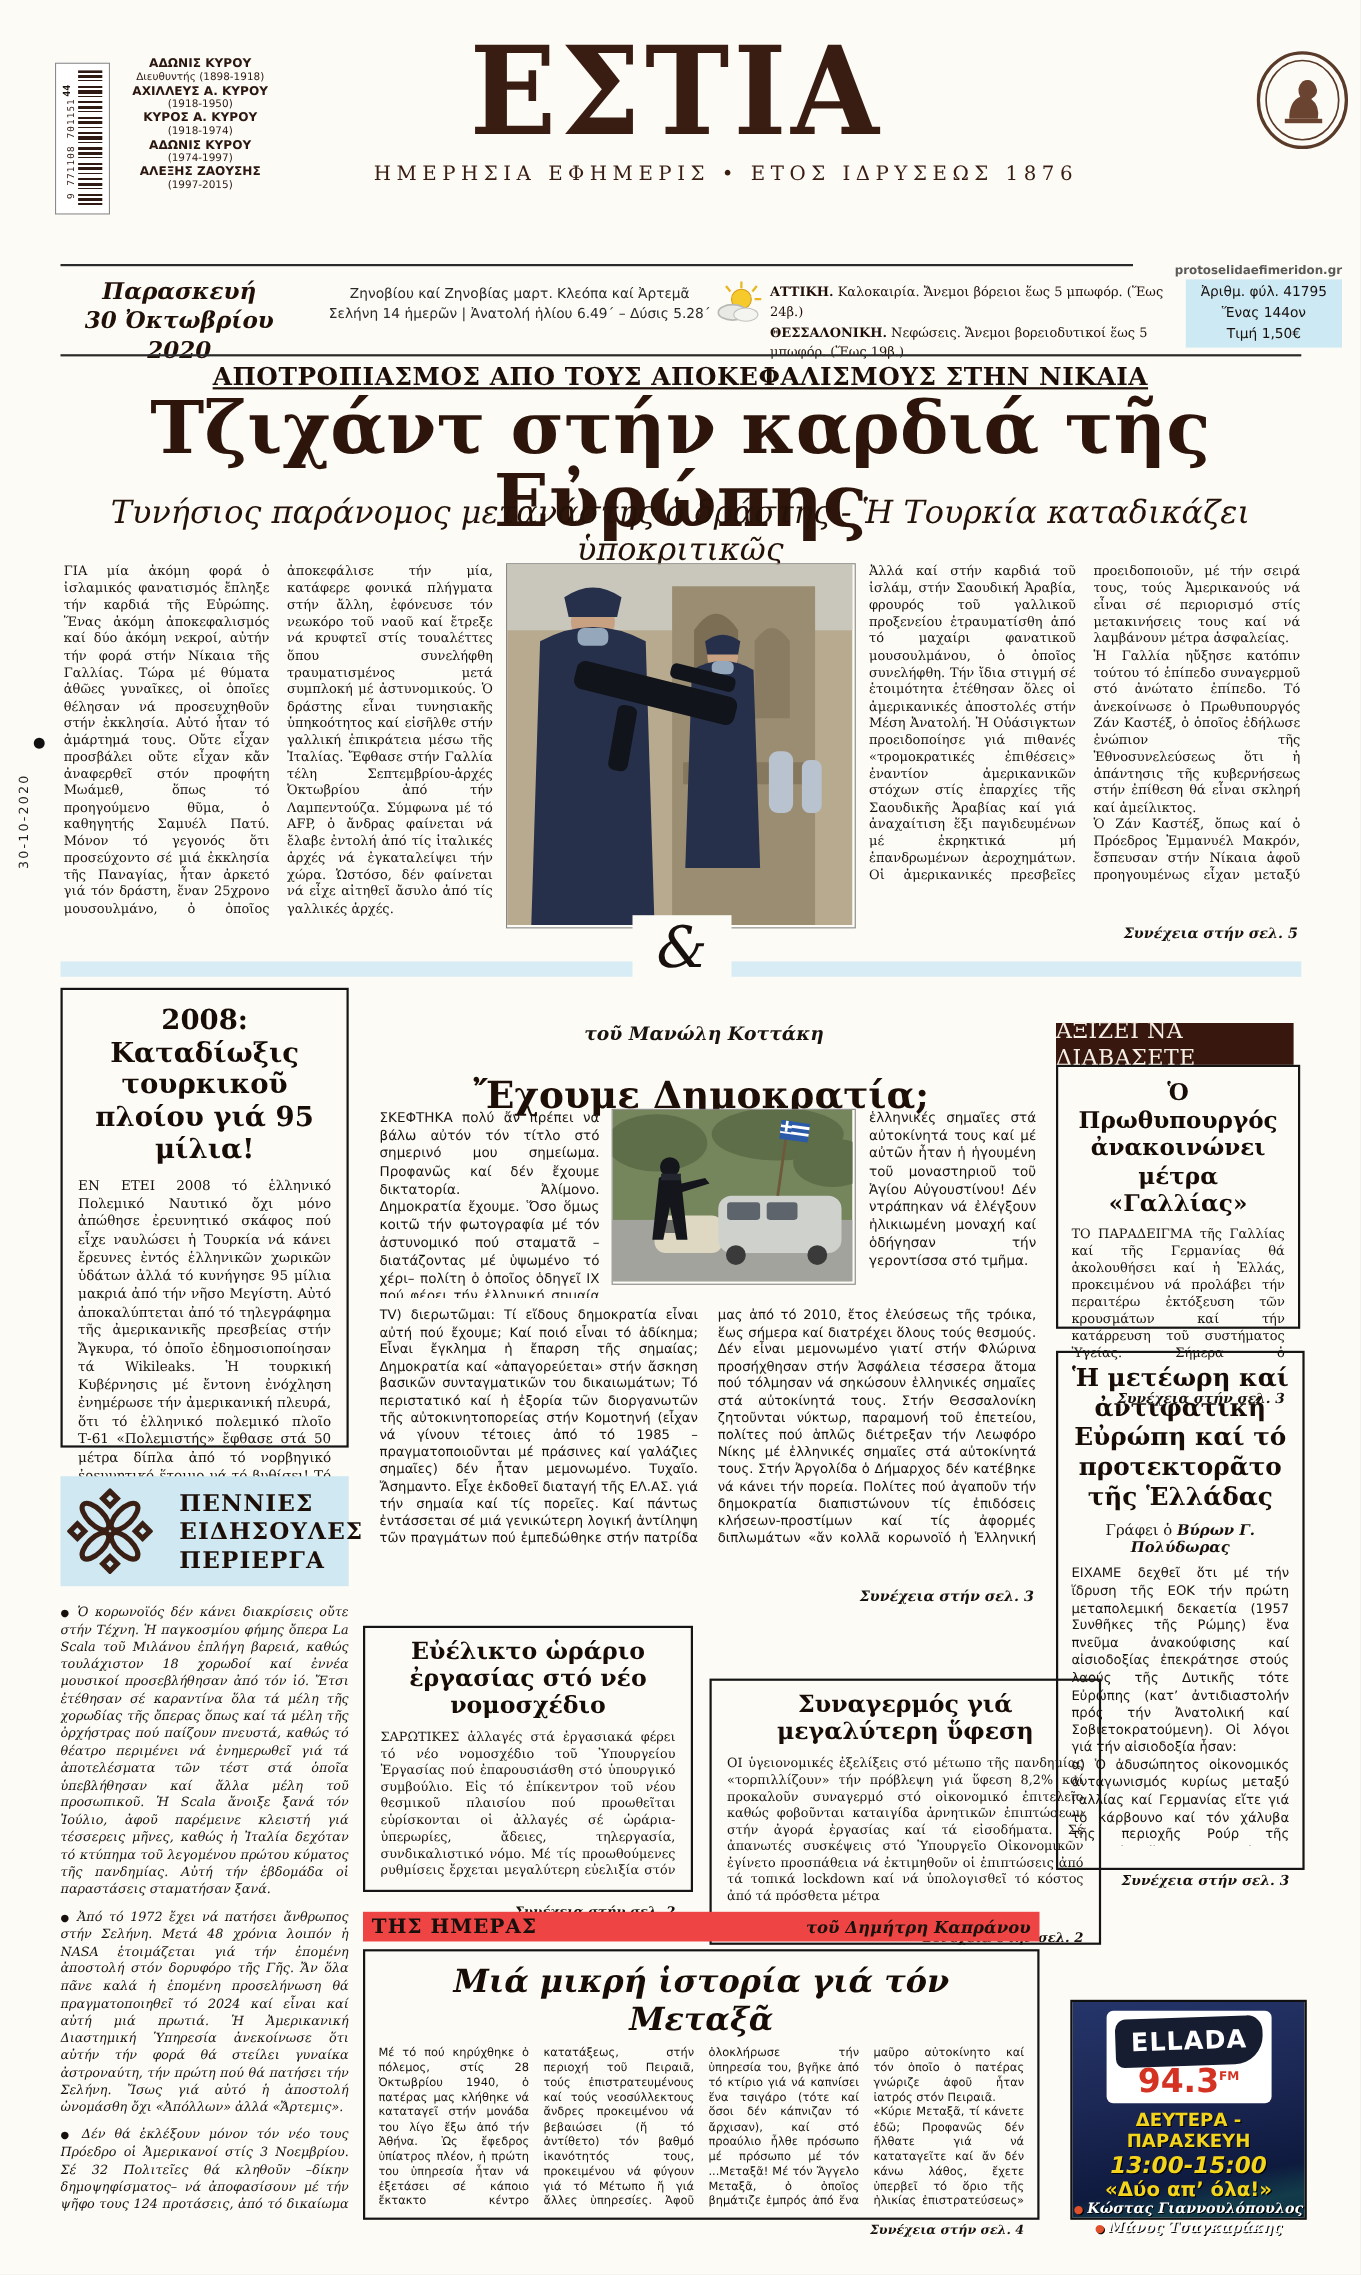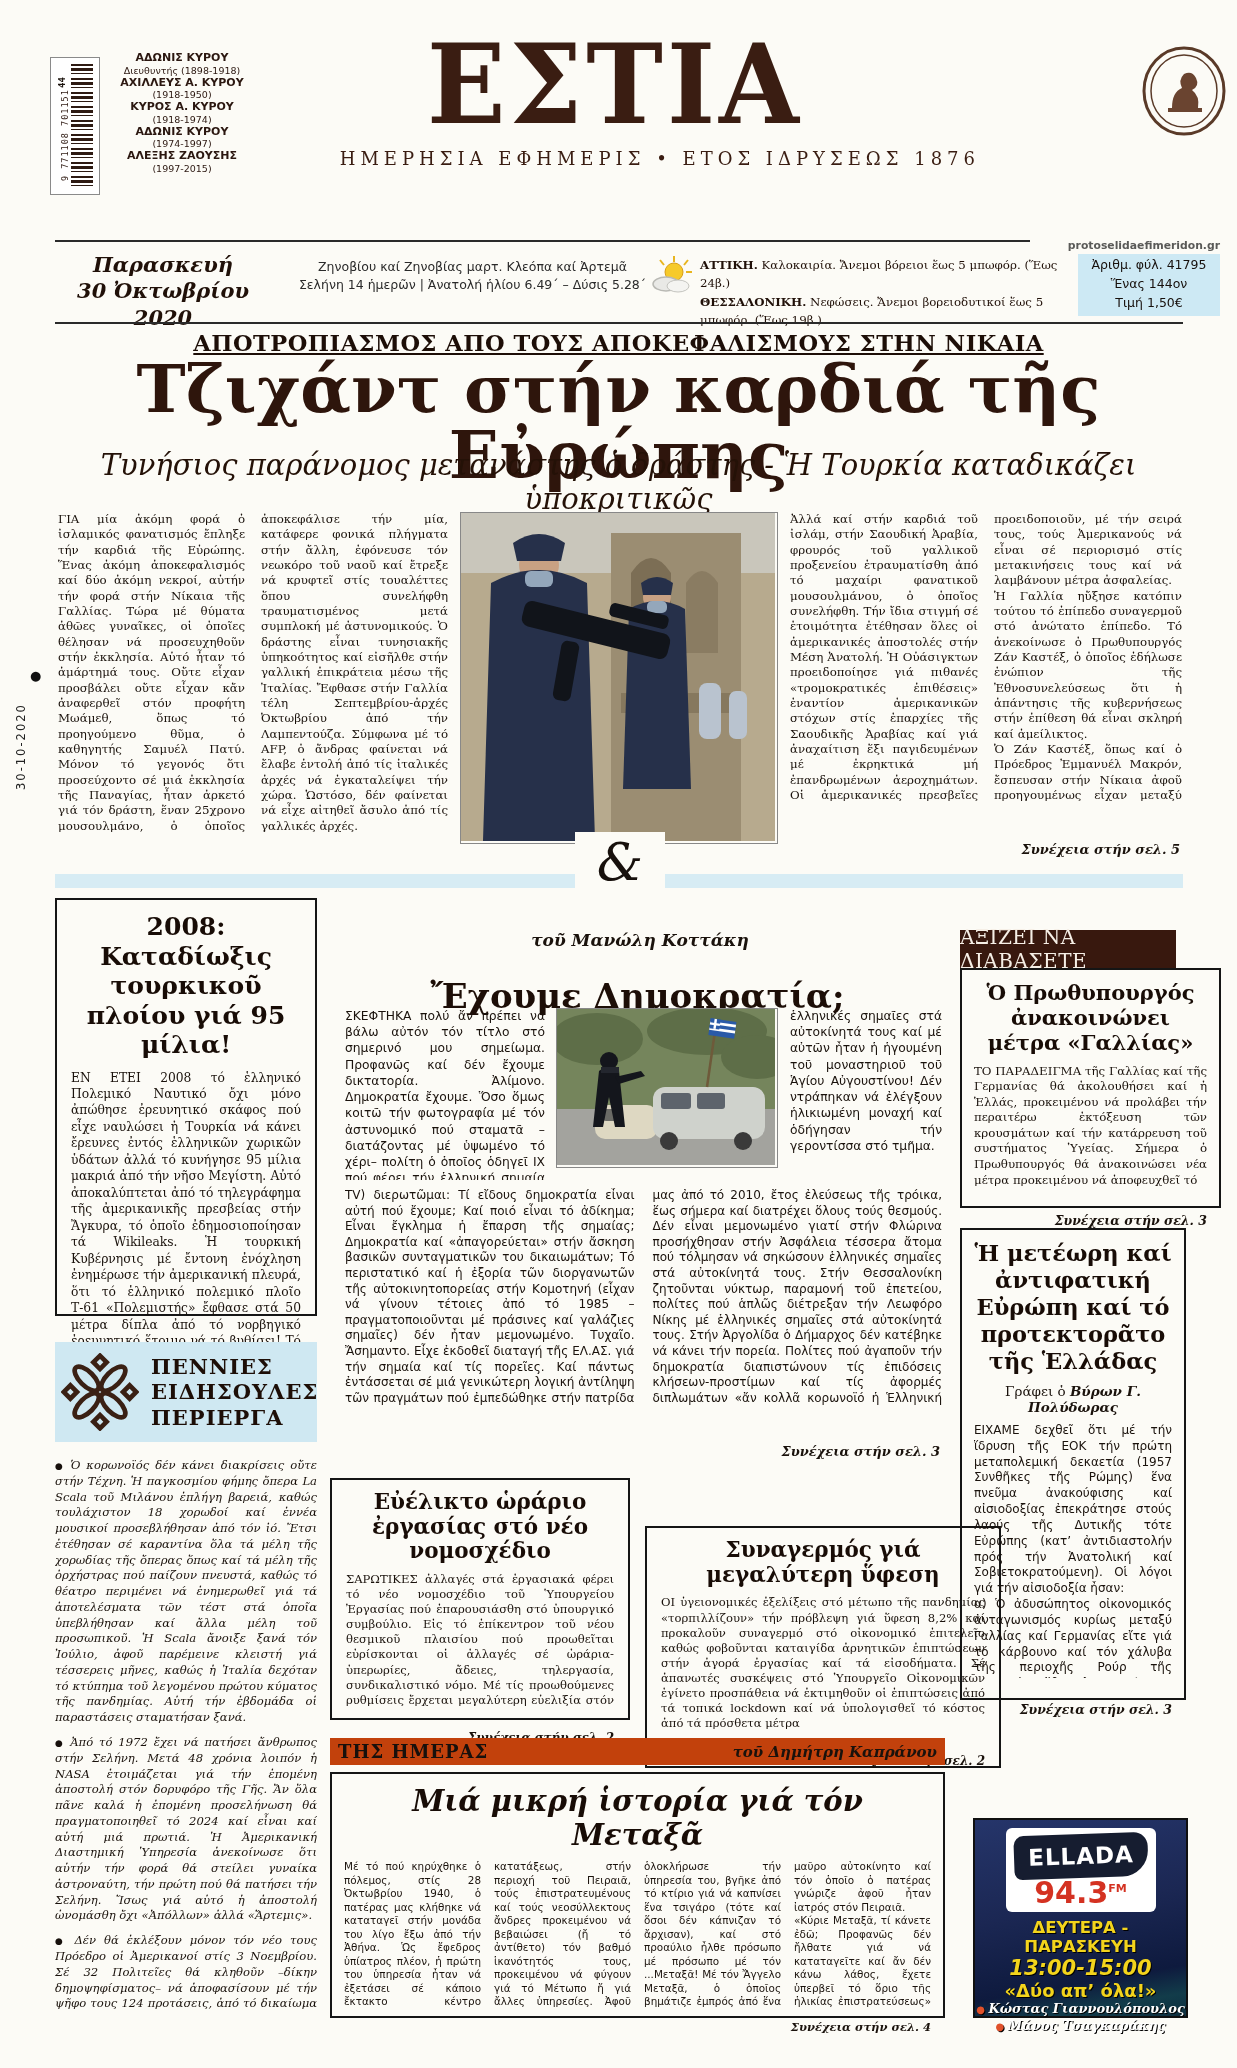--- a/index.html
+++ b/index.html
@@ -55,21 +55,21 @@
   .amp{left:575px;top:832px;width:90px;text-align:center;font-size:52px;font-style:italic;color:#17100c;background:#fcfbf6;}
   .vdate{left:14px;top:790px;width:120px;transform:rotate(-90deg);transform-origin:left top;
          font-family:"DejaVu Sans",sans-serif;font-size:11.5px;letter-spacing:2px;color:#222;}
   .vdot{left:30px;top:668px;font-size:13px;color:#111;}
 
   
   .box{border:2px solid #151515;background:#fcfbf6;}
   .box2008{left:55px;top:898px;width:262px;height:418px;padding:12px 14px;box-sizing:border-box;}
   .box2008 .t{font-size:25px;font-weight:bold;text-align:center;line-height:1.18;color:#180c06;margin-bottom:10px;}
   .box2008 .b{font-size:12.3px;line-height:1.34;height:290px;overflow:hidden;}
-  .pennies-head{left:55px;top:1342px;width:262px;height:100px;background:#cfe8f2;display:flex;align-items:center;gap:12px;padding:0 6px;box-sizing:border-box;}
+  .pennies-head{left:55px;top:1342px;width:262px;height:100px;background:#cfe8f2;display:flex;align-items:center;gap:24px;padding:0 6px;box-sizing:border-box;}
   .pennies-head .orn{width:78px;height:78px;flex:0 0 auto;}
   .pennies-head .pt{font-size:21px;font-weight:bold;line-height:1.2;color:#1d0e07;letter-spacing:1px;}
   .pennies-body{left:55px;top:1458px;width:262px;height:552px;font-style:italic;font-size:11.6px;line-height:1.36;}
   .pennies-body p{margin:0 0 9px 0;}
   .pennies-body p::before{content:"● ";font-style:normal;font-size:9px;color:#17100c;}
 
   
   .kott-byline{left:430px;top:930px;width:420px;text-align:center;font-size:17px;}
   .kott-title{left:330px;top:952px;width:615px;text-align:center;font-size:34px;font-weight:bold;color:#1d0e07;margin-top:24px;}
   .kott-introL{left:345px;top:1008px;width:200px;height:172px;font-family:"DejaVu Sans",sans-serif;font-size:12.3px;line-height:1.32;overflow:hidden;}
@@ -79,32 +79,32 @@
              font-family:"DejaVu Sans",sans-serif;font-size:12px;line-height:1.3;overflow:hidden;}
   .kott-cont{left:740px;top:1420px;width:200px;}
 
   .midbox{box-sizing:border-box;border:2px solid #151515;padding:10px 14px;}
   .evel{left:330px;top:1478px;width:300px;height:242px;}
   .syna{left:645px;top:1526px;width:356px;height:242px;}
   .midbox .t{font-size:21.5px;font-weight:bold;text-align:center;line-height:1.15;margin-bottom:8px;color:#180c06;}
   .midbox .b{font-size:11.6px;line-height:1.3;height:135px;overflow:hidden;text-align:justify;}
   .midbox .cont{font-size:12px;}
 
-  .imera{left:330px;top:1738px;width:615px;height:27px;background:#c2410c;display:flex;justify-content:space-between;align-items:center;padding:0 8px;box-sizing:border-box;}
+  .imera{left:330px;top:1738px;width:615px;height:27px;background:#ef4444;display:flex;justify-content:space-between;align-items:center;padding:0 8px;box-sizing:border-box;}
   .imera .l{font-size:18px;font-weight:bold;letter-spacing:1px;color:#17100c;}
   .imera .r{font-size:15px;font-weight:bold;font-style:italic;}
   .metaxas{left:330px;top:1772px;width:615px;height:246px;border:2px solid #151515;box-sizing:border-box;padding:8px 12px;}
   .metaxas .t{font-size:29px;font-weight:bold;font-style:italic;text-align:center;margin:2px 0 8px 0;color:#180c06;}
   .metaxas .b{column-count:4;column-gap:13px;font-family:"DejaVu Sans",sans-serif;font-size:10.4px;line-height:1.3;height:158px;overflow:hidden;text-align:justify;}
   .metaxas .cont{font-size:11.5px;margin-top:2px;}
 
   
   .aks-head{left:960px;top:930px;width:216px;height:38px;background:#38180e;color:#f6efe6;display:flex;align-items:center;justify-content:center;font-size:20px;font-weight:normal;letter-spacing:0.5px;}
   .rbox{box-sizing:border-box;border:2px solid #151515;padding:10px 12px;}
-  .rbox1{left:960px;top:968px;width:261px;height:240px;}
+  .rbox1{left:960px;top:968px;width:222px;height:240px;}
   .rbox1 .t{font-size:21px;font-weight:bold;text-align:center;line-height:1.2;margin-bottom:8px;color:#180c06;}
   .rbox1 .b{font-size:11.8px;line-height:1.32;height:125px;overflow:hidden;text-align:justify;}
   .rbox2{left:960px;top:1228px;width:226px;height:472px;}
   .rbox2 .t{font-size:22.5px;font-weight:bold;text-align:center;line-height:1.2;color:#180c06;}
   .rbox2 .by{font-size:13.5px;text-align:center;margin:8px 0;}
   .rbox2 .by b{font-style:italic;}
   .rbox2 .b{font-family:"DejaVu Sans",sans-serif;font-size:12px;line-height:1.32;height:255px;overflow:hidden;text-align:justify;}
   .rbox .cont{font-size:12.5px;}
 
   .ad{left:973px;top:1818px;width:215px;height:200px;border:2px solid #101010;box-sizing:border-box;

